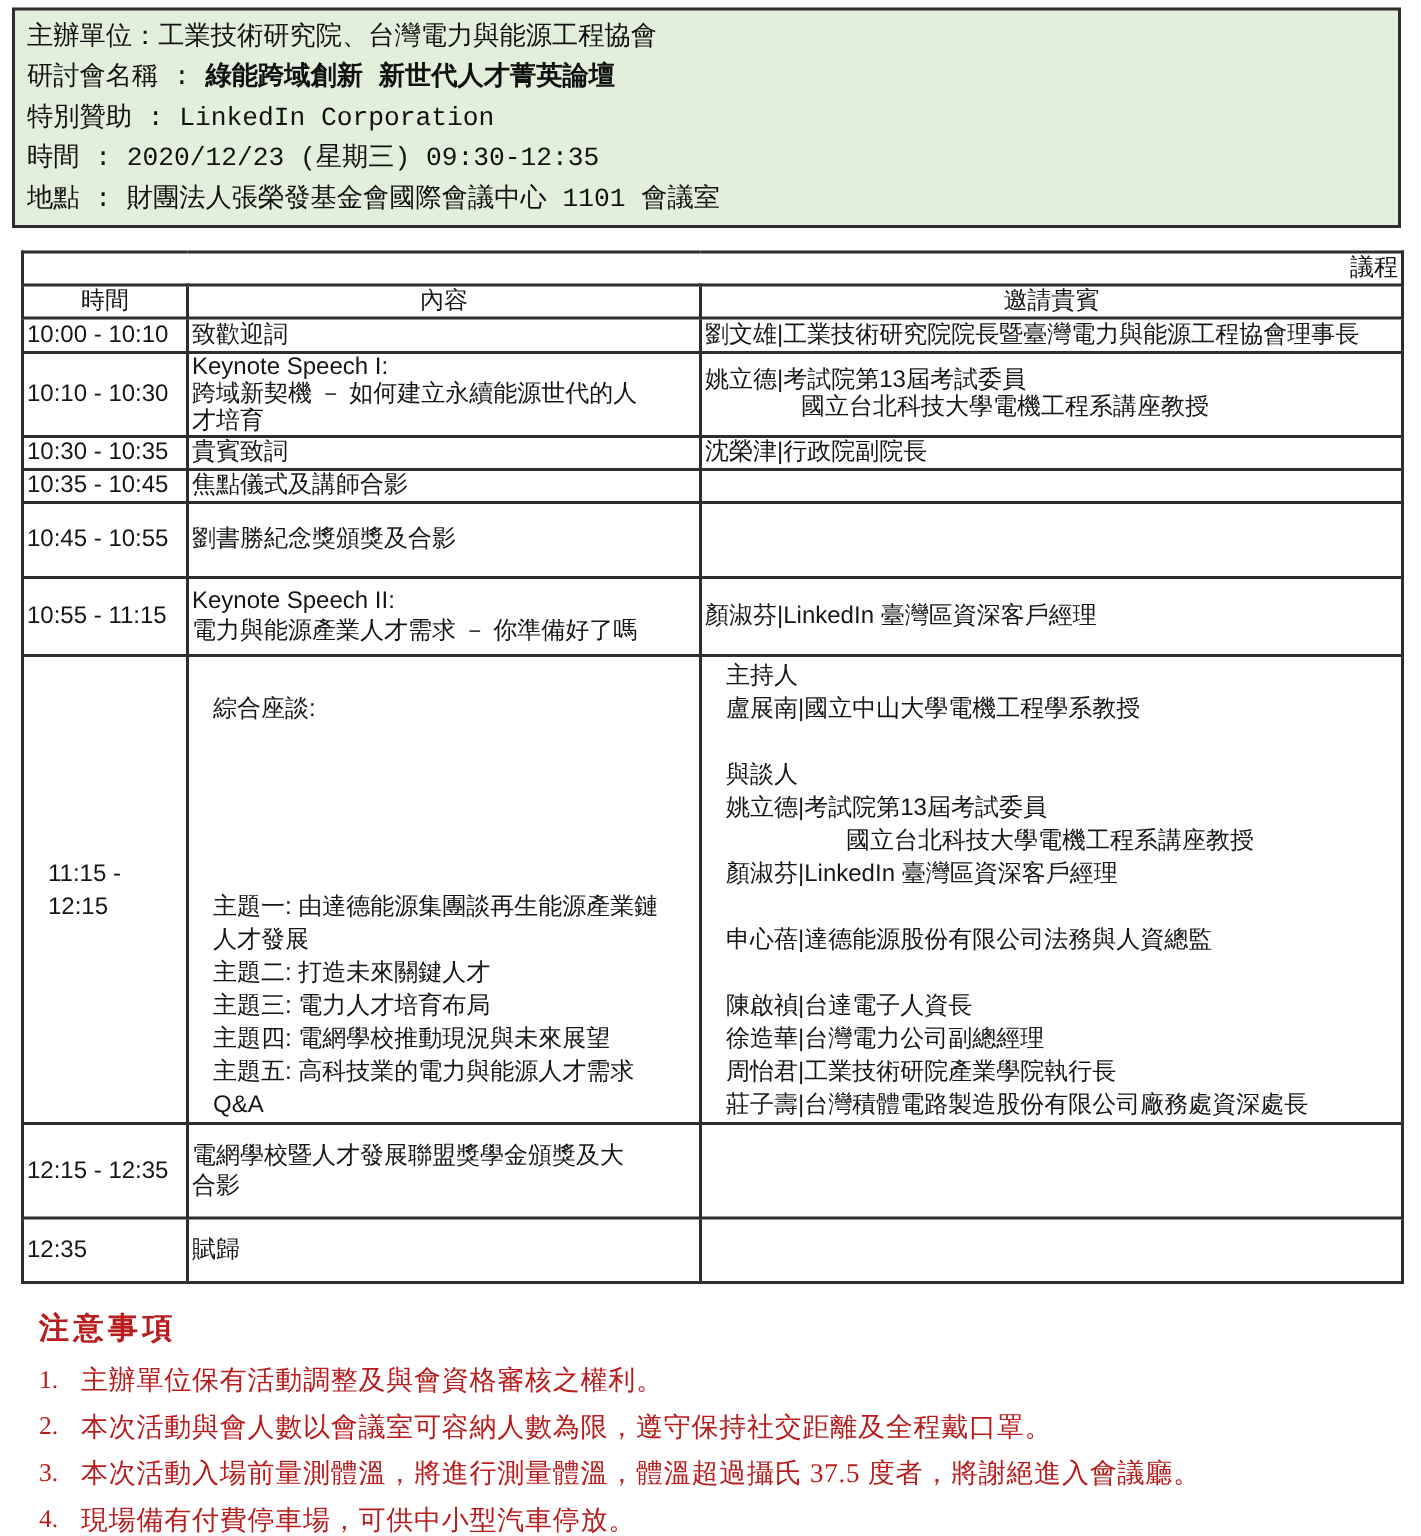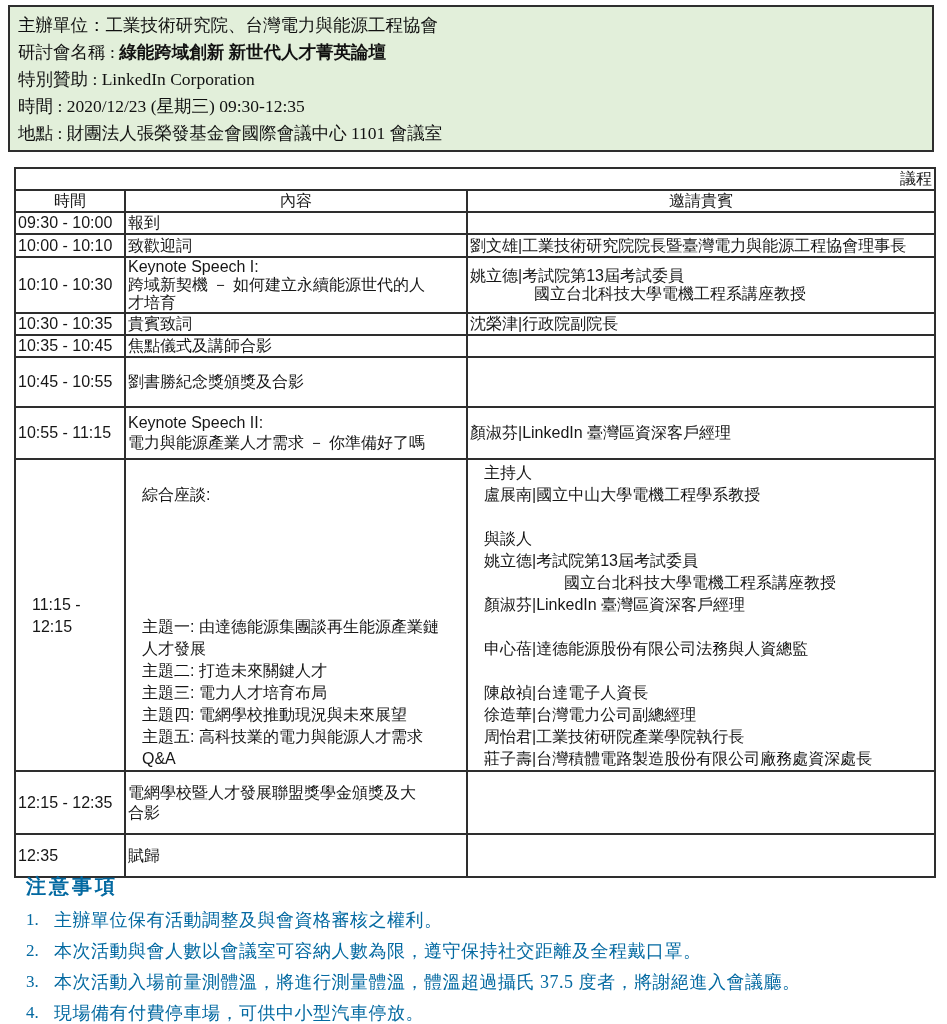--- a/index.html
+++ b/index.html
@@ -16,21 +16,21 @@
   .info-box {
     position:absolute; left:8px; top:5px;
     width:926px; height:147px;
     background:#e2efda;
     border:2px solid #2e2e2e;
     padding:5px 12px 4px 8px;
     display:flex; flex-direction:column; justify-content:space-around;
     font-family:"Liberation Serif","DejaVu Serif",serif;
     font-size:17.5px; color:#111;
   }
-  .info-line { white-space:nowrap; line-height:26px; }
+  .info-line { white-space:nowrap; line-height:26px;font-family:Liberation Mono, monospace; }
   .info-line .val-bold { font-weight:bold; }
 
   
   .agenda-wrap {
     position:absolute; left:14px; top:167px; width:920px;
   }
   table.agenda {
     width:100%;
     border-collapse:collapse;
     table-layout:fixed;
@@ -62,21 +62,21 @@
   tr.h308 { height:308px; }
   tr.h308 td { vertical-align:top; line-height:22px; padding-top:2px;padding-left:16px; }
   tr.h308 td.td-time { vertical-align:middle; }
   tr.h63  { height:63px; }
   tr.h26  { height:43px; }
 
   
   .notes {
     position:absolute; left:26px; top:872px; width:900px;
     font-family:"Liberation Serif","DejaVu Serif",serif;
-    color:#0369a1;
+    color:#b91c1c;
   }
   .notes-title {
     font-size:20px; font-weight:bold; letter-spacing:3px;
     line-height:28px; margin-bottom:4px;
   }
   .note-item {
     display:flex; align-items:flex-start;
     font-size:18px; line-height:22px;
     margin-top:9px;
     white-space:nowrap;
@@ -106,25 +106,20 @@
         </colgroup>
       <tbody>
           <tr class="t-title">
         <th colspan="3">議程</th>
       </tr>
       <tr class="t-head">
         <th>時間</th>
         <th>內容</th>
         <th>邀請貴賓</th>
       </tr>
-      <tr class="h22">
-        <td class="td-time">09:30 - 10:00</td>
-        <td>報到</td>
-        <td></td>
-      </tr>
       <tr class="h23">
         <td class="td-time">10:00 - 10:10</td>
         <td>致歡迎詞</td>
         <td>劉文雄|工業技術研究院院長暨臺灣電力與能源工程協會理事長</td>
       </tr>
       <tr class="h54">
         <td class="td-time">10:10 - 10:30</td>
         <td>Keynote Speech I:
 跨域新契機 － 如何建立永續能源世代的人
 才培育</td>

